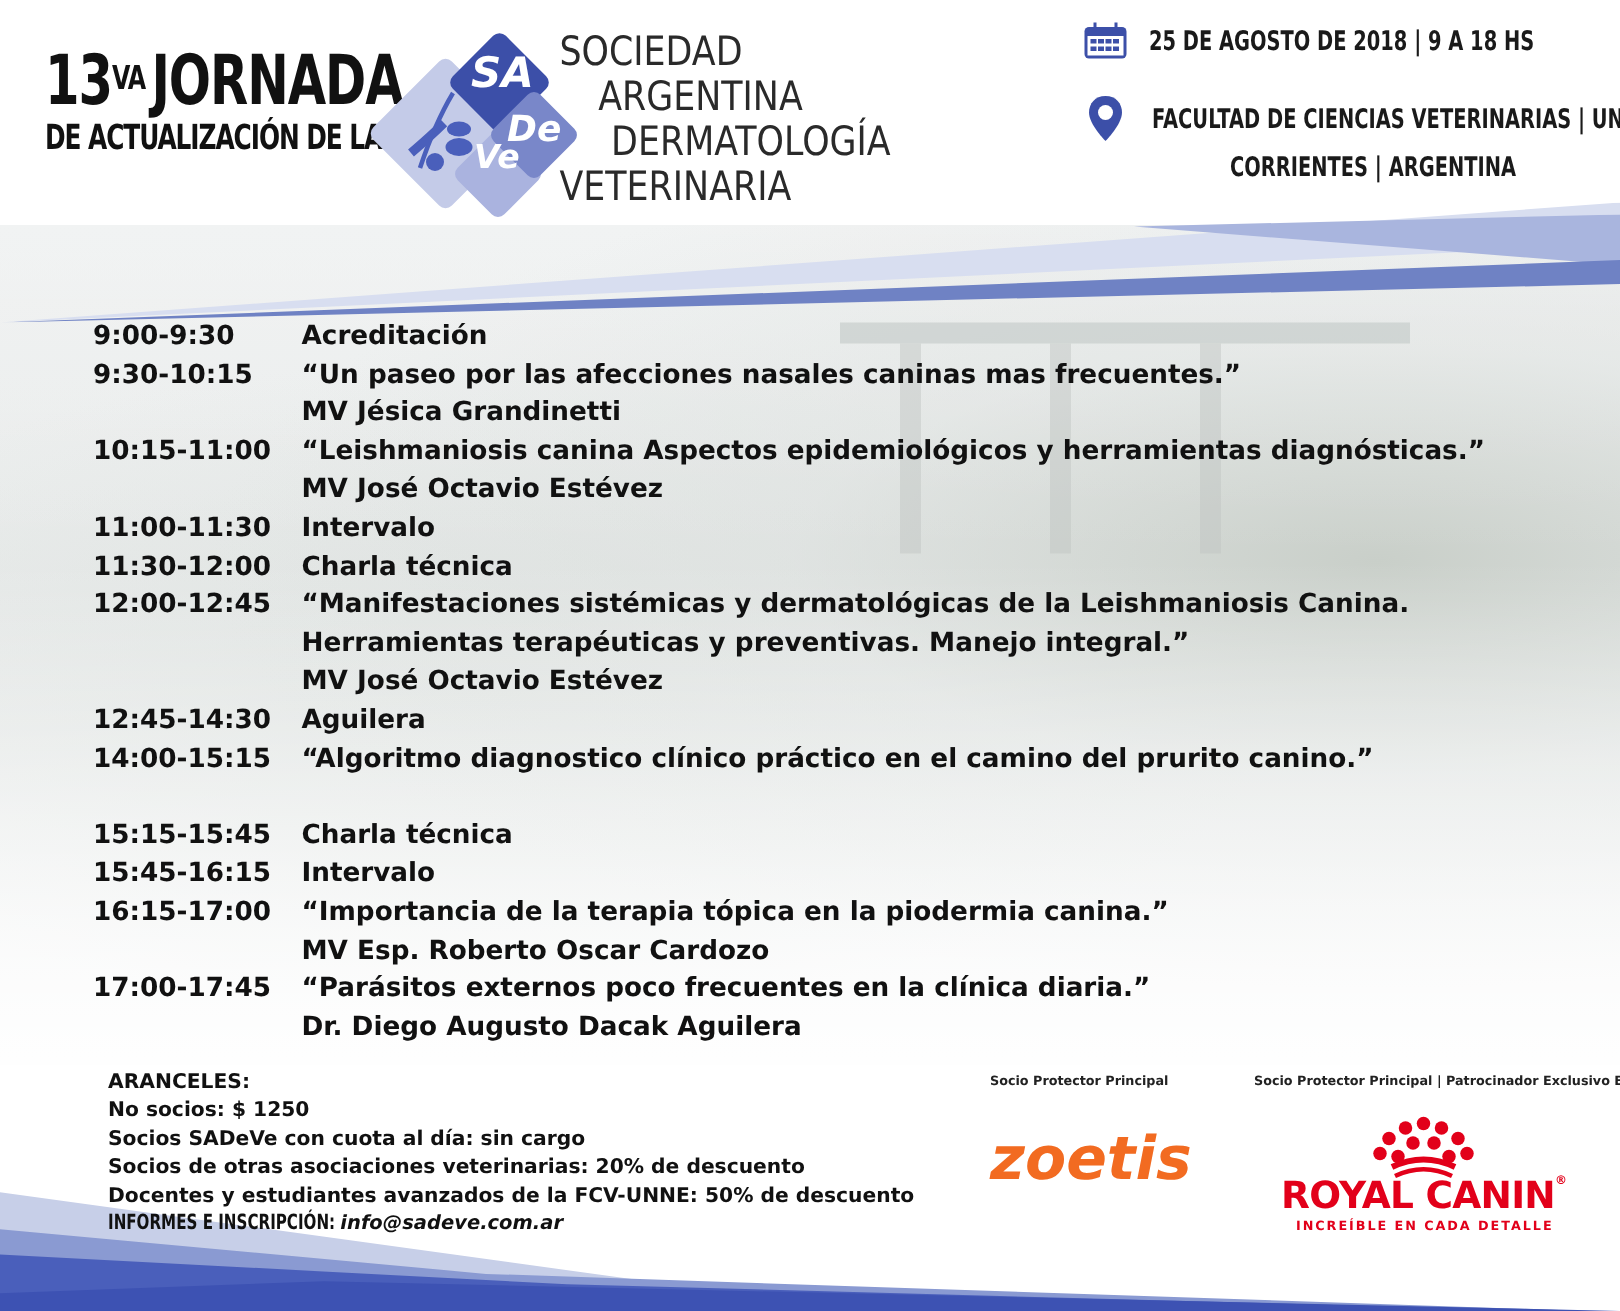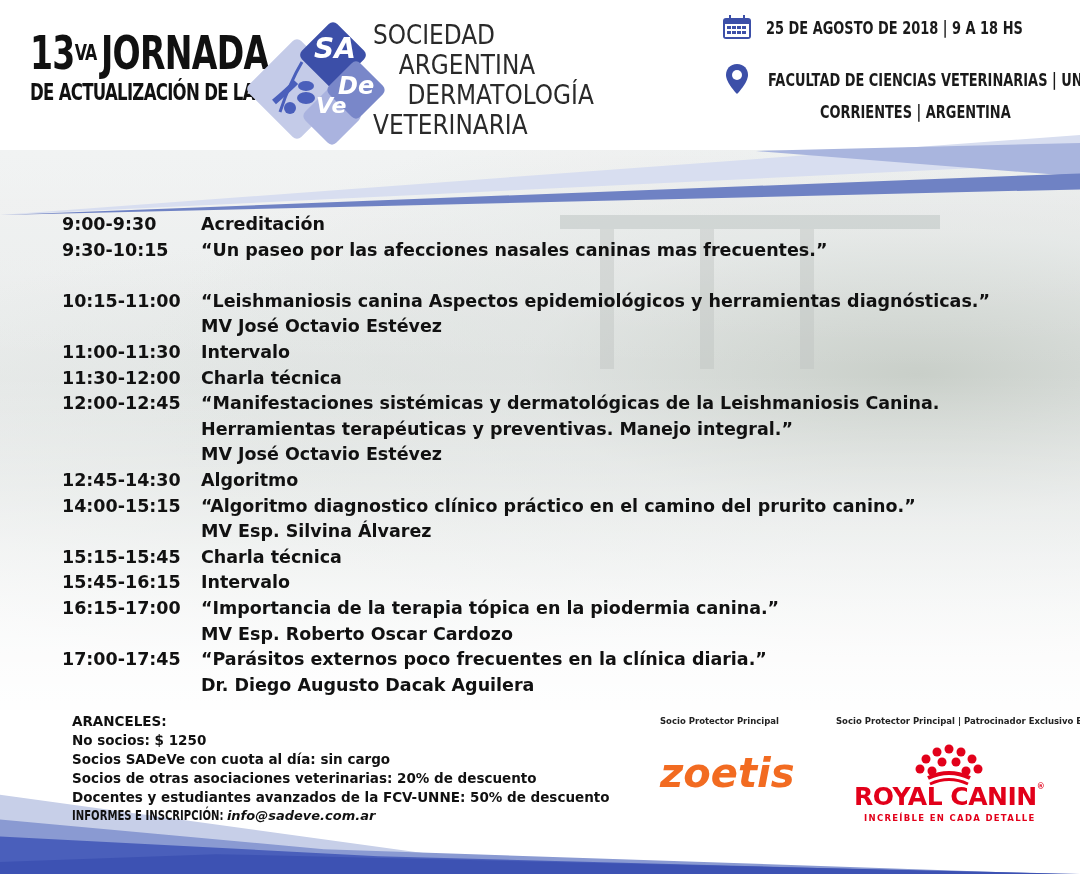--- a/index.html
+++ b/index.html
@@ -143,20 +143,21 @@
   <div class="srow">
       <span class="stime">9:00-9:30</span>
       <span class="stxt">Acreditación</span>
     </div>
   <div class="srow">
       <span class="stime">9:30-10:15</span>
       <span class="stxt">“Un paseo por las afecciones nasales caninas mas frecuentes.”</span>
     </div>
   <div class="srow">
       <span class="stime"></span>
+      <span class="stxt">MV Jésica Grandinetti</span>
     </div>
   <div class="srow">
       <span class="stime">10:15-11:00</span>
       <span class="stxt">“Leishmaniosis canina Aspectos epidemiológicos y herramientas diagnósticas.”</span>
     </div>
   <div class="srow">
       <span class="stime"></span>
       <span class="stxt">MV José Octavio Estévez</span>
     </div>
   <div class="srow">
@@ -174,29 +175,28 @@
   <div class="srow">
       <span class="stime"></span>
       <span class="stxt">Herramientas terapéuticas y preventivas. Manejo integral.”</span>
     </div>
   <div class="srow">
       <span class="stime"></span>
       <span class="stxt">MV José Octavio Estévez</span>
     </div>
   <div class="srow">
       <span class="stime">12:45-14:30</span>
-      <span class="stxt">Algoritmo</span>
+      <span class="stxt">Aguilera</span>
     </div>
   <div class="srow">
       <span class="stime">14:00-15:15</span>
       <span class="stxt">“Algoritmo diagnostico clínico práctico en el camino del prurito canino.”</span>
     </div>
   <div class="srow">
       <span class="stime"></span>
-      <span class="stxt">MV Esp. Silvina Álvarez</span>
     </div>
   <div class="srow">
       <span class="stime">15:15-15:45</span>
       <span class="stxt">Charla técnica</span>
     </div>
   <div class="srow">
       <span class="stime">15:45-16:15</span>
       <span class="stxt">Intervalo</span>
     </div>
   <div class="srow">

